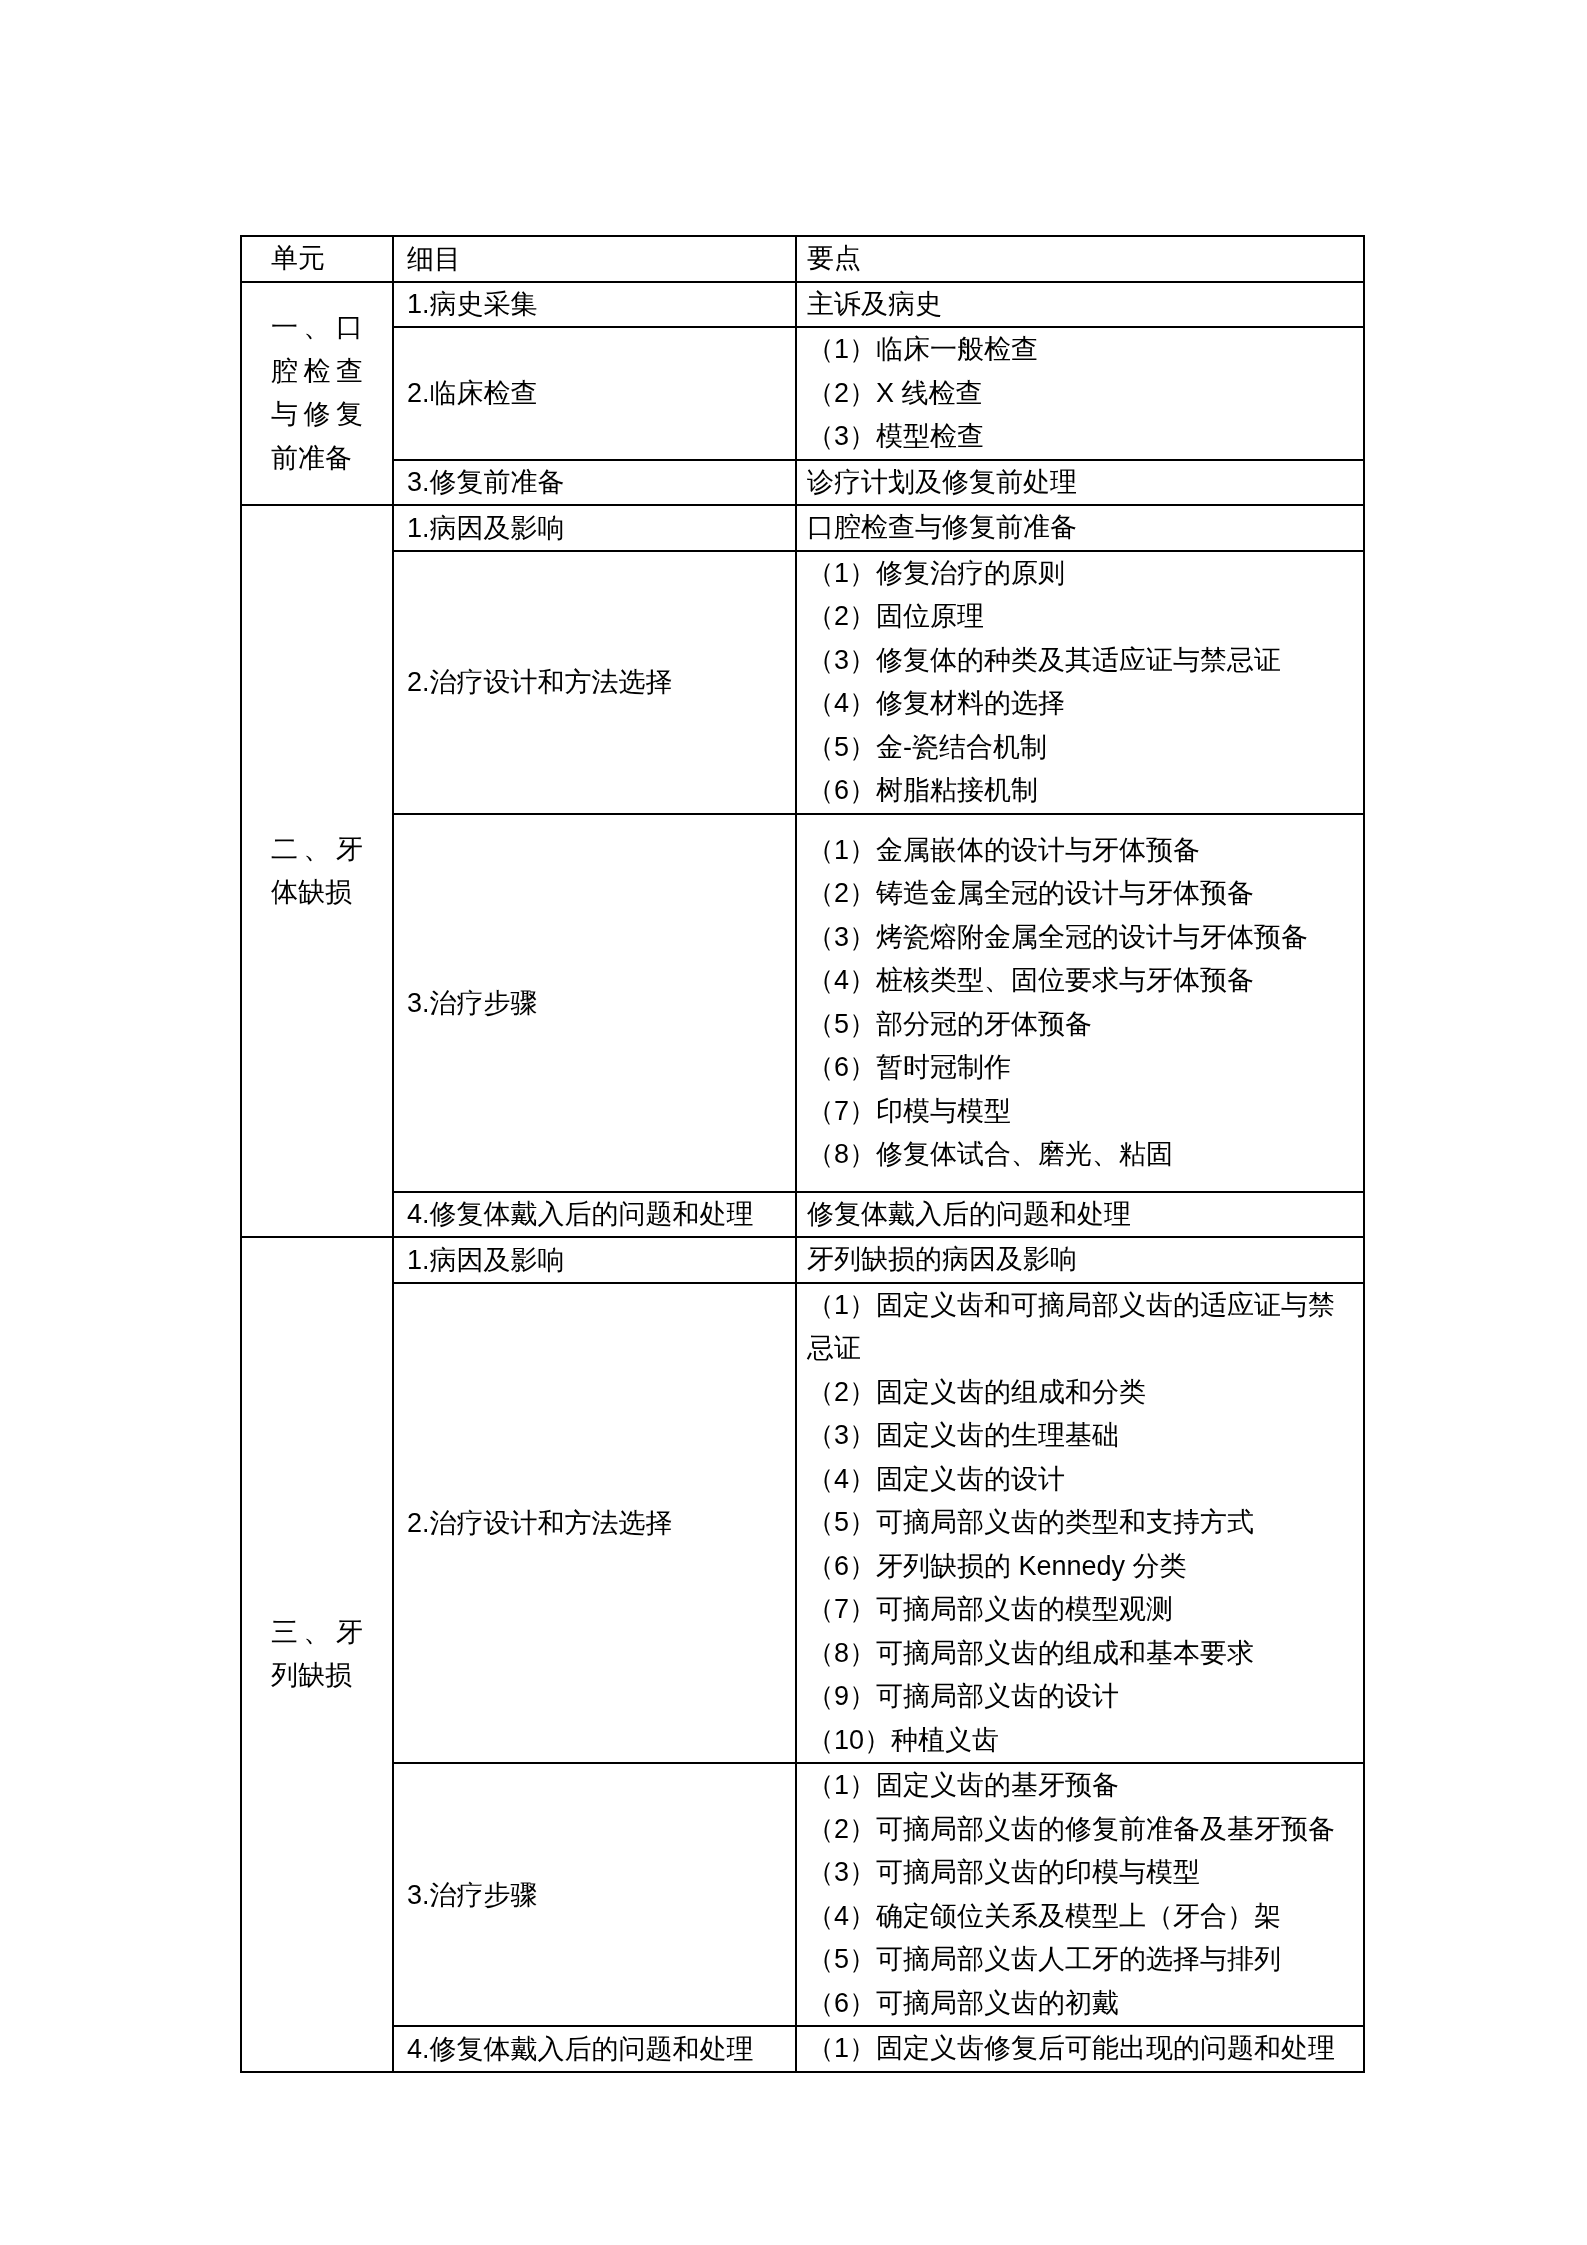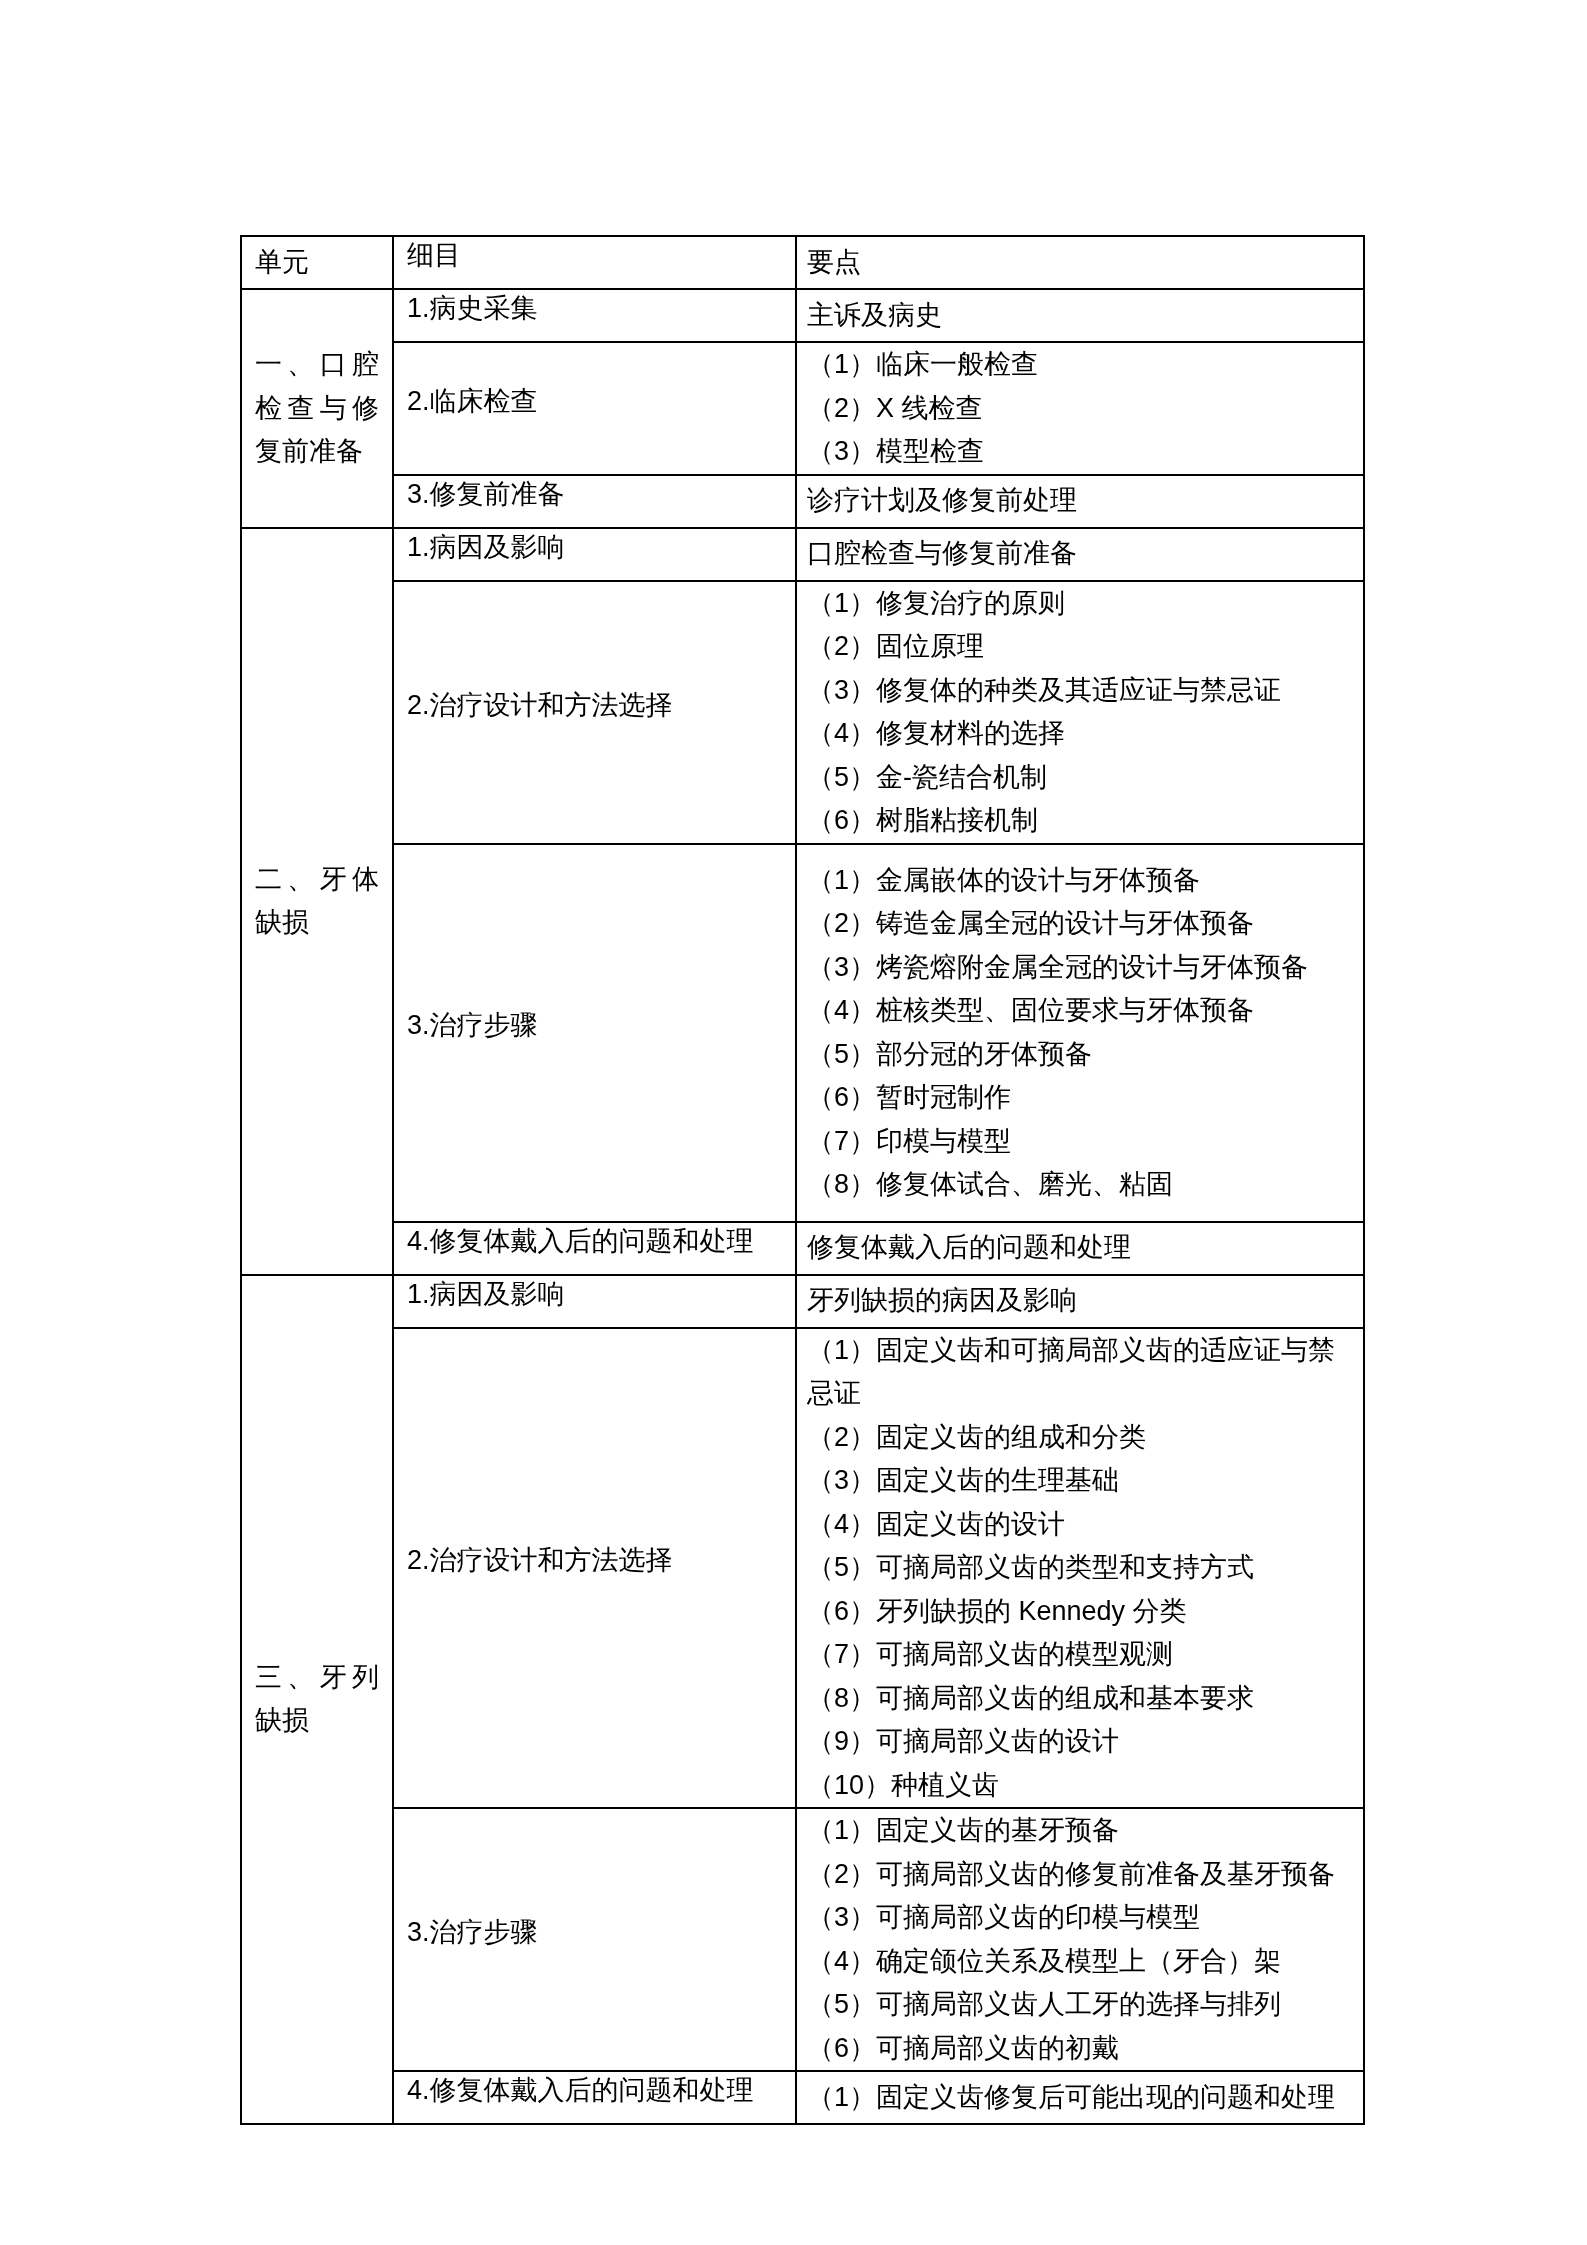--- a/index.html
+++ b/index.html
@@ -35,22 +35,22 @@
   col.c2 { width: 403px; }
   col.c3 { width: 568px; }
   td {
     border: 2px solid #000000;
     font-size: 27px;
     vertical-align: middle;
     padding: 0;
     overflow: hidden;
     word-break: break-all;
   }
-  td.unit-col   { padding: 0 13px; line-height: 43.5px; }
-  td.item-col   { padding: 0 10px 15px 13px; line-height: 36px; }
+  td.unit-col   { padding: 0 29px; line-height: 43.5px; }
+  td.item-col   { padding: 0 10px 0 13px; line-height: 36px; }
   td.points-col { padding: 0 6px 0 10px; line-height: 43.5px; }
   td.unit {
     text-align: justify;
     text-justify: inter-character;
   }
   .point-line { line-height: 43.5px; }
   tr.h42  { height: 42px; }
   tr.h43  { height: 43px; }
   tr.h44  { height: 44px; }
   tr.h45  { height: 45px; }

